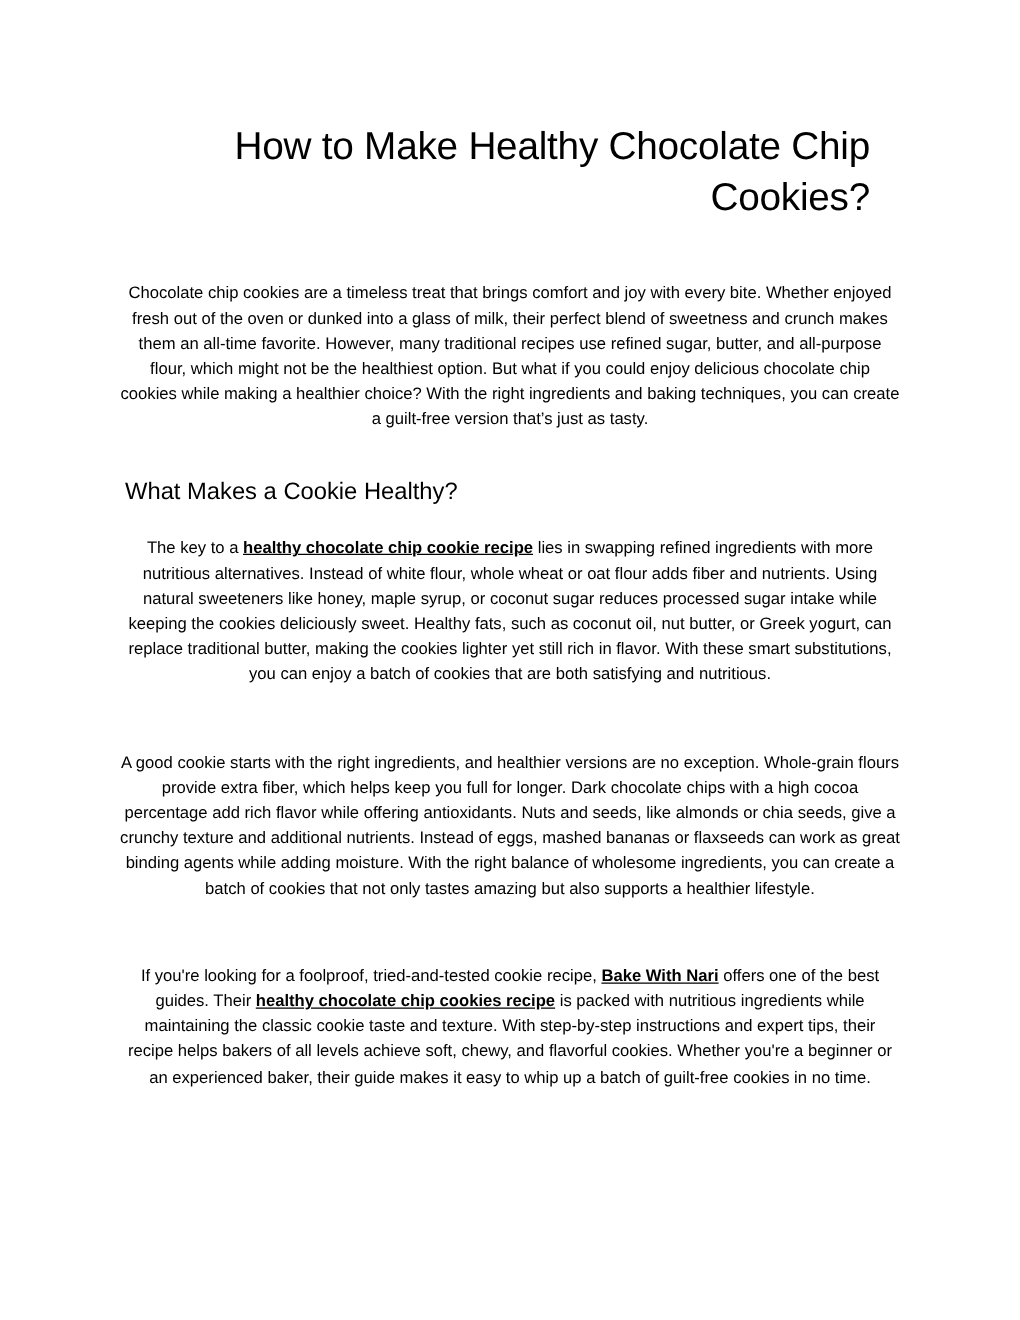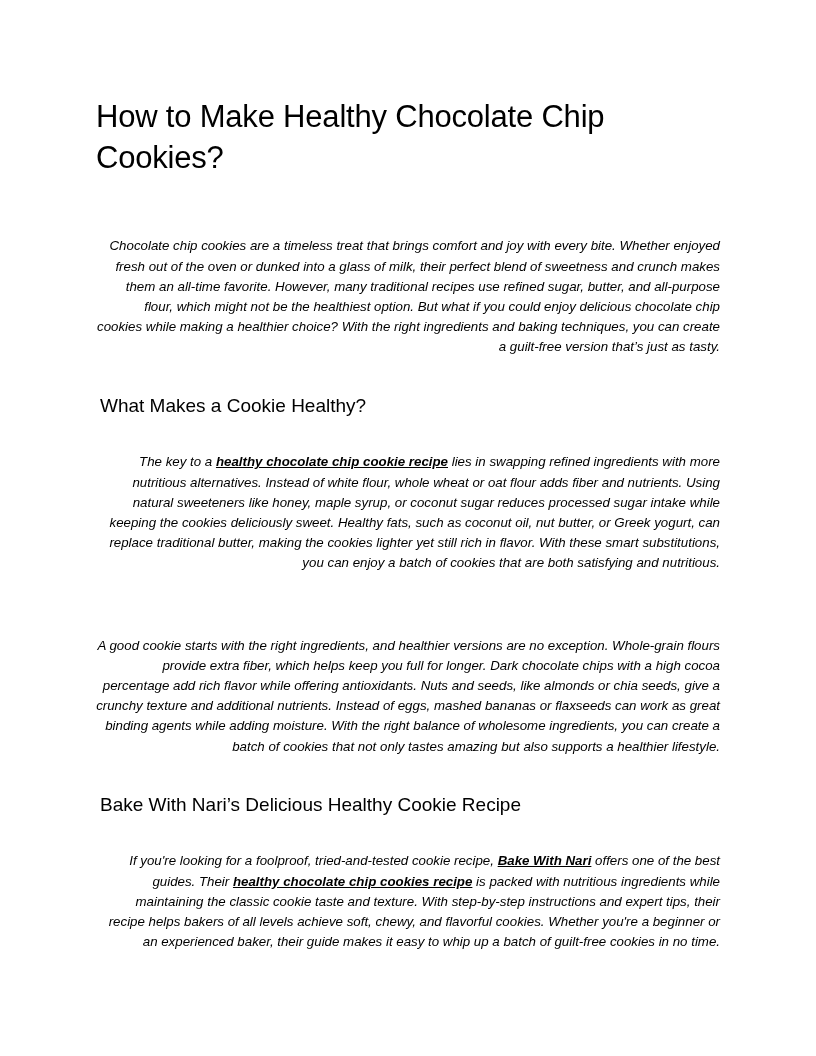--- a/index.html
+++ b/index.html
@@ -24,29 +24,29 @@
     overflow: hidden;
   }
   .doc-title {
     font-size: 31px;
     line-height: 1.33;
     font-weight: 400;
     color: #000000;
     margin: 0 0 0 0;
     letter-spacing: -0.2px;
     max-width: 600px;
+    text-align: right;
   }
   .spacer-after-title { height: 46px; }
   p.body-text {
     font-size: 13.3px;
     line-height: 1.52;
     color: #000000;
-    margin: 12px 0 0 0;
-    text-align: right;
-    font-style: italic;
+    margin: 0 0 0 0;
+    text-align: center;
   }
   h2.section-heading {
     font-size: 19px;
     font-weight: 400;
     line-height: 1.3;
     color: #000000;
     margin: 4px;
   }
   .gap-lg { height: 32px; }
   .gap-md { height: 18px; }
@@ -77,19 +77,18 @@
 
   <div class="gap-lg"></div>
 
 
   <div class="gap-md"></div>
 
   <p class="body-text">A good cookie starts with the right ingredients, and healthier versions are no exception. Whole-grain flours provide extra fiber, which helps keep you full for longer. Dark chocolate chips with a high cocoa percentage add rich flavor while offering antioxidants. Nuts and seeds, like almonds or chia seeds, give a crunchy texture and additional nutrients. Instead of eggs, mashed bananas or flaxseeds can work as great binding agents while adding moisture. With the right balance of wholesome ingredients, you can create a batch of cookies that not only tastes amazing but also supports a healthier lifestyle.</p>
 
   <div class="gap-lg"></div>
 
-  <h2 class="section-heading">Bake With Nari’s Delicious Healthy Cookie Recipe</h2>
 
   <div class="gap-md"></div>
 
   <p class="body-text"><span>If you're looking for a foolproof, tried-and-tested cookie recipe, </span><a class="link" href="#">Bake With Nari</a><span> offers one of the best guides. Their </span><a class="link" href="#">healthy chocolate chip cookies recipe</a><span> is packed with nutritious ingredients while maintaining the classic cookie taste and texture. With step-by-step instructions and expert tips, their recipe helps bakers of all levels achieve soft, chewy, and flavorful cookies. Whether you're a beginner or an experienced baker, their guide makes it easy to whip up a batch of guilt-free cookies in no time.</span></p>
 
 </div>
 
 </body></html>

